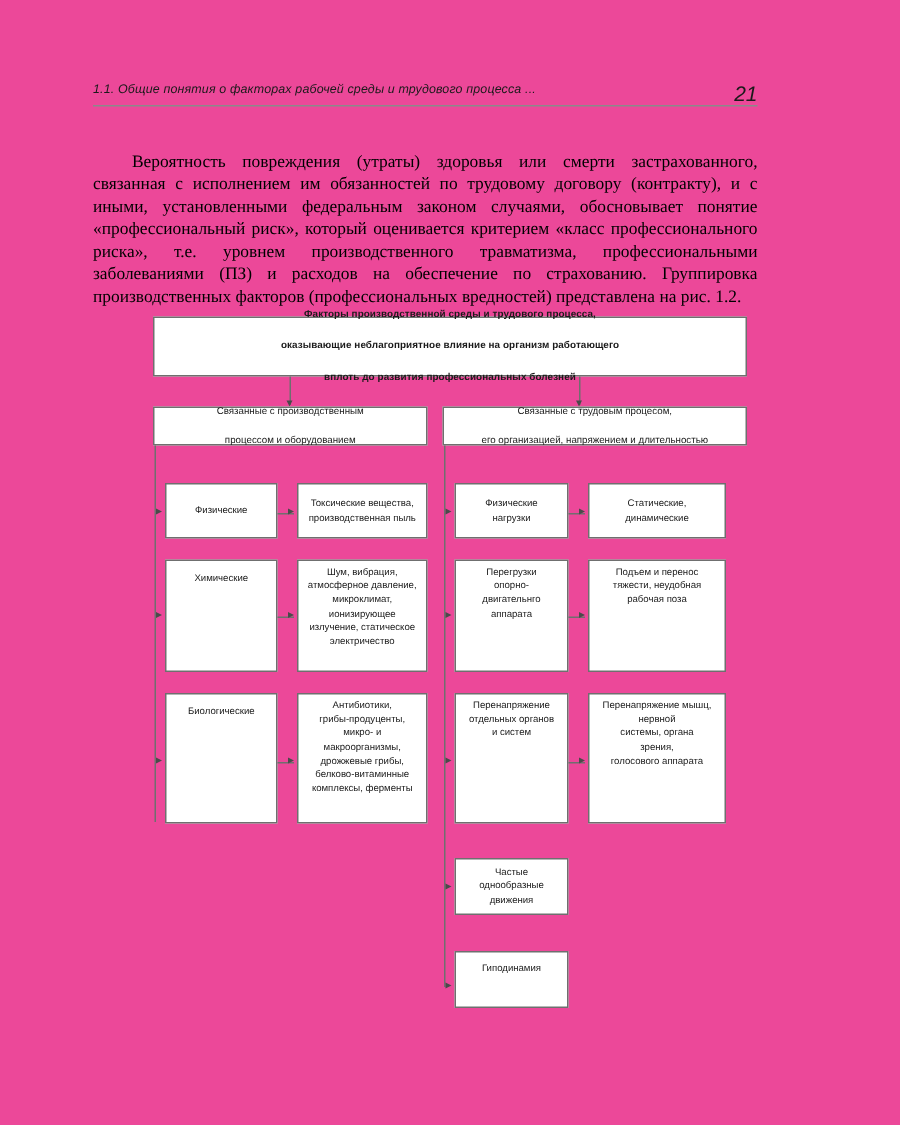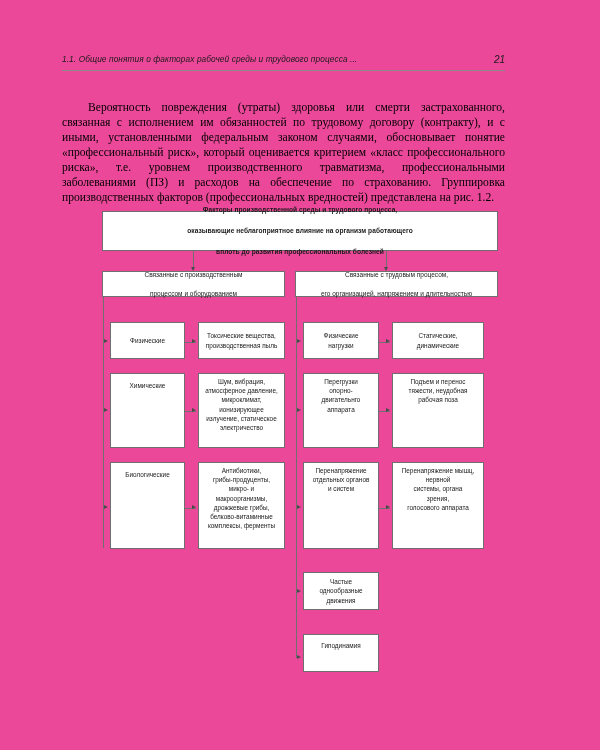--- a/index.html
+++ b/index.html
@@ -38,21 +38,21 @@
     color: #1a1a1a;
     letter-spacing: 0.1px;
     white-space: nowrap;
   }
   .runhead-page {
     position: absolute;
     right: 0;
     top: 0;
     font-family: "Liberation Sans", sans-serif;
     font-style: italic;
-    font-size: 10px;
+    font-size: 14px;
     color: #1a1a1a;
   }
   .runhead-rule {
     position: absolute;
     left: 62px;
     top: 70px;
     width: 443px;
     height: 1px;
     background: #8a8a8a;
   }

